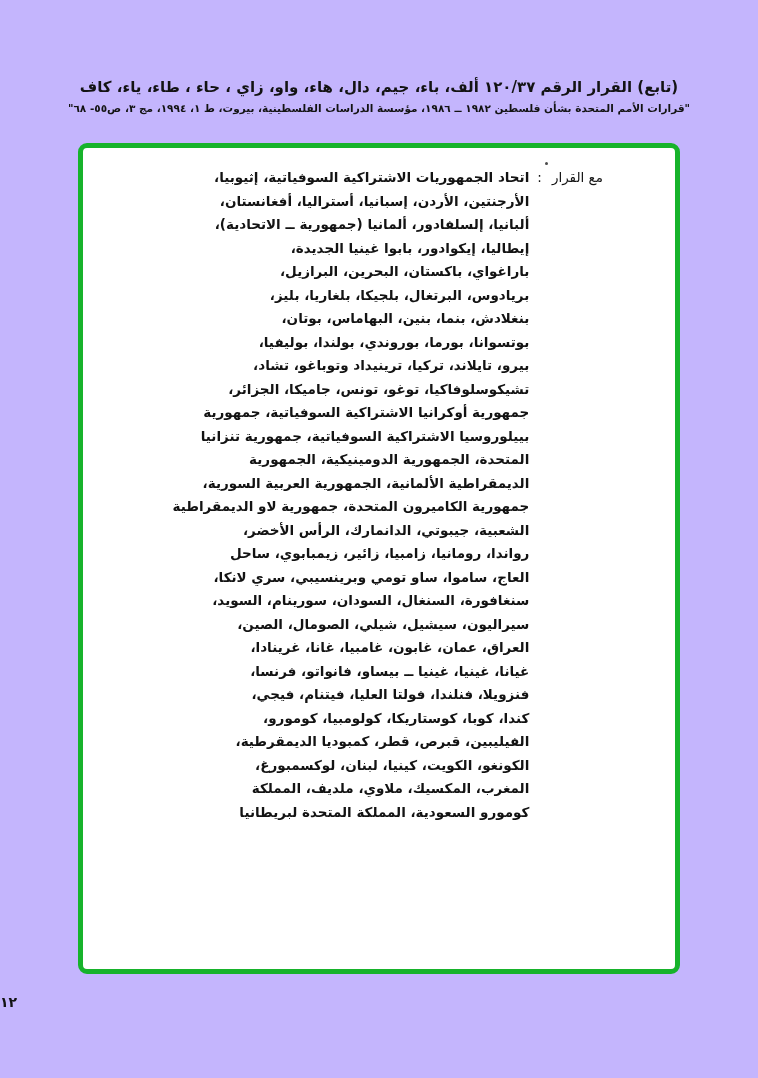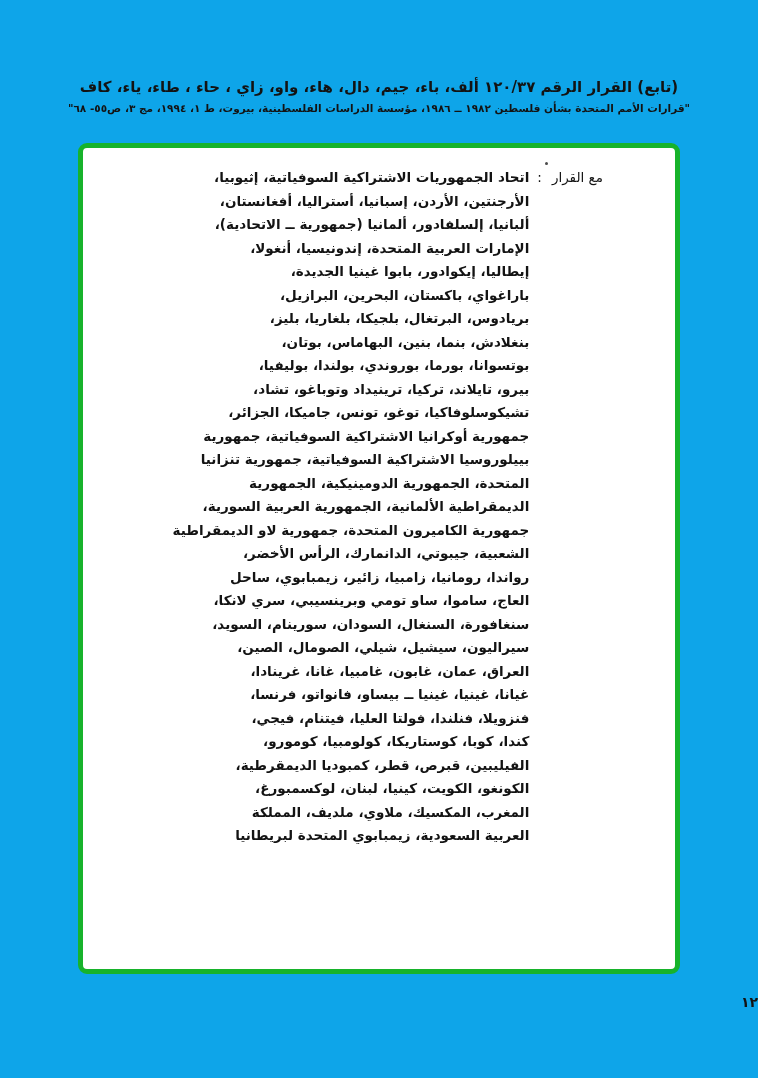--- a/index.html
+++ b/index.html
@@ -4,21 +4,21 @@
 <style>
   html, body {
     margin: 0;
     padding: 0;
     background: #ffffff;
   }
   .page {
     position: relative;
     width: 758px;
     height: 1078px;
-    background: #0ea5e9;
+    background: #c4b5fd;
     overflow: hidden;
     font-family: "DejaVu Sans", sans-serif;
     color: #131313;
   }
   .header {
     position: absolute;
     top: 78px;
     left: 0;
     right: 0;
     text-align: center;
@@ -89,21 +89,21 @@
     width: 3px;
     height: 3px;
     border-radius: 50%;
     background: #4a4a4a;
   }
   .page-number {
     position: absolute;
     top: 994px;
     left: 0;
     right: 0;
-    text-align: right;
+    text-align: left;
     font-size: 14px;
     font-weight: bold;
     letter-spacing: 2px;
   }
 </style>
 </head>
 <body>
 
 <div class="page" style="color: rgb(19, 19, 19);">
 
@@ -115,21 +115,20 @@
   <div class="frame" style="border-color: rgb(23, 179, 43);">
     <div class="content">
       <div class="label-cell">
         <span class="label-text">مع القرار</span>
         <span class="label-colon">:</span>
       </div>
       <div class="lines-col">
           <div class="text-line">اتحاد الجمهوريات الاشتراكية السوفياتية، إثيوبيا،</div>
           <div class="text-line">الأرجنتين، الأردن، إسبانيا، أستراليا، أفغانستان،</div>
           <div class="text-line">ألبانيا، إلسلفادور، ألمانيا (جمهورية ــ الاتحادية)،</div>
-          <div class="text-line">الإمارات العربية المتحدة، إندونيسيا، أنغولا،</div>
           <div class="text-line">إيطاليا، إيكوادور، بابوا غينيا الجديدة،</div>
           <div class="text-line">باراغواي، باكستان، البحرين، البرازيل،</div>
           <div class="text-line">بريادوس، البرتغال، بلجيكا، بلغاريا، بليز،</div>
           <div class="text-line">بنغلادش، بنما، بنين، البهاماس، بوتان،</div>
           <div class="text-line">بوتسوانا، بورما، بوروندي، بولندا، بوليفيا،</div>
           <div class="text-line">بيرو، تايلاند، تركيا، ترينيداد وتوباغو، تشاد،</div>
           <div class="text-line">تشيكوسلوفاكيا، توغو، تونس، جاميكا، الجزائر،</div>
           <div class="text-line">جمهورية أوكرانيا الاشتراكية السوفياتية، جمهورية</div>
           <div class="text-line">بييلوروسيا الاشتراكية السوفياتية، جمهورية تنزانيا</div>
           <div class="text-line">المتحدة، الجمهورية الدومينيكية، الجمهورية</div>
@@ -140,21 +139,21 @@
           <div class="text-line">العاج، ساموا، ساو تومي وبرينسيبي، سري لانكا،</div>
           <div class="text-line">سنغافورة، السنغال، السودان، سورينام، السويد،</div>
           <div class="text-line">سيراليون، سيشيل، شيلي، الصومال، الصين،</div>
           <div class="text-line">العراق، عمان، غابون، غامبيا، غانا، غرينادا،</div>
           <div class="text-line">غيانا، غينيا، غينيا ــ بيساو، فانواتو، فرنسا،</div>
           <div class="text-line">فنزويلا، فنلندا، فولتا العليا، فيتنام، فيجي،</div>
           <div class="text-line">كندا، كوبا، كوستاريكا، كولومبيا، كومورو،</div>
           <div class="text-line">الفيليبين، قبرص، قطر، كمبوديا الديمقرطية،</div>
           <div class="text-line">الكونغو، الكويت، كينيا، لبنان، لوكسمبورغ،</div>
           <div class="text-line">المغرب، المكسيك، ملاوي، ملديف، المملكة</div>
-          <div class="text-line">العربية السعودية، زيمبابوي المتحدة لبريطانيا</div>
+          <div class="text-line">كومورو السعودية، المملكة المتحدة لبريطانيا</div>
         </div>
     </div>
   </div>
 
   <div class="ink-speck"></div>
 
   <div class="page-number">١٢</div>
 
 </div>
 

